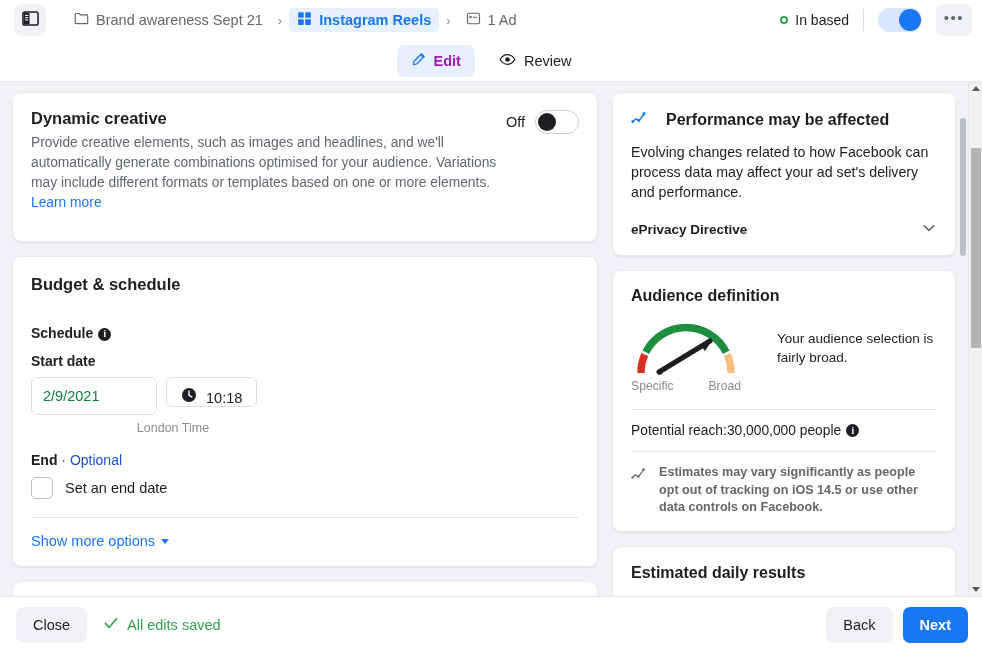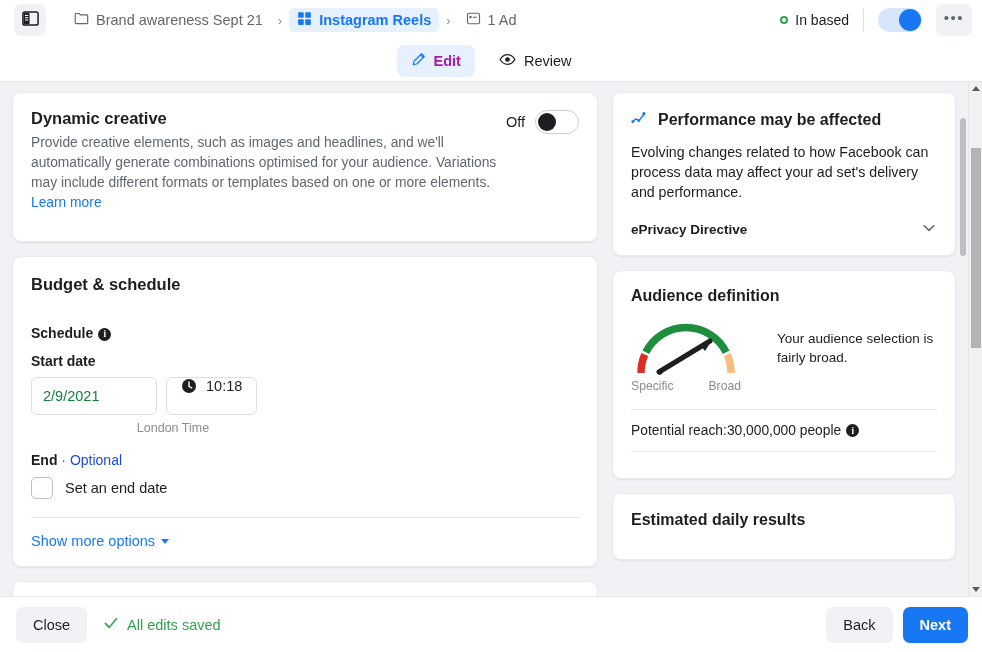--- a/index.html
+++ b/index.html
@@ -127,36 +127,36 @@
     font-size:9.5px; font-weight:bold; font-family:"Liberation Serif", serif;
     margin-left:5px; vertical-align:1px; cursor:pointer;
   }
   .inputs-row { display: flex; align-items: flex-start; gap: 9px; margin-top: 8px; }
   .date-input {
     width: 126px; height: 38px; border: 1px solid #dddfe2; border-radius: 6px;
     display: flex; align-items: center; padding: 0 11px;
     font-size: 14.5px; color: #15803d; background: #fff; cursor: text;
   }
   .time-input {
-    min-width: 90px; height: 38px; border: 1px solid #dddfe2; border-radius: 6px;
-    display: flex; align-items: flex-start; gap: 9px; padding: 0 14px;
+    min-width: 90px; height: 30px; border: 1px solid #dddfe2; border-radius: 6px;
+    display: flex; align-items: flex-end; gap: 9px; padding: 0 14px;
     font-size: 14.5px; color: #1c1e21; background: #fff; cursor: pointer;
   }
   .tz-note { font-size: 12.5px; color: #8a8d91; text-align: center; width: 172px; margin-top: 6px; margin-left: 56px;}
   .checkrow { display: flex; align-items: center; gap: 12px; margin-top: 8px; }
   .checkbox {
     width: 22px; height: 22px; border: 1px solid #bcc0c4; border-radius: 5px; background: #fff;
     cursor: pointer; flex: 0 0 22px;
   }
   .hr { height: 1px; background: #e4e6eb; margin: 18px 0 14px 0; }
   .showmore { font-size: 14.5px; color: #1877f2; cursor: pointer; display:inline-flex; align-items:center; gap:6px; }
   .caret-dn { width:0;height:0;border-left:4.5px solid transparent;border-right:4.5px solid transparent;border-top:5px solid #1877f2; }
 
   
-  .perf-head { display: flex; align-items: center; gap: 10px; }
+  .perf-head { display: flex; align-items: center; gap: 18px; }
   .eprivacy-row {
     display: flex; align-items: center; margin-top: 18px;
     font-size: 13.5px; font-weight: bold; color: #1c1e21; cursor: pointer;
   }
   .chev { margin-left: auto; color: #606770; }
 
   .aud-row { display: flex; align-items: flex-start; gap: 8px; margin-top: 10px; }
   .gauge-wrap { width: 110px; flex: 0 0 110px; }
   .gauge-labels { display: flex; justify-content: space-between; font-size: 12.2px; color: #8a8d91; margin-top: -2px; }
   .aud-desc { font-size: 13.5px; color: #1c1e21; line-height: 19px; padding-top: 14px; }
@@ -423,20 +423,31 @@
           <div class="hr" style="margin:16px 0 13px 0;"></div>
 
           <div class="reach-line">
             <span>Potential reach: </span>
               <span>30,000,000 people</span>
               <span class="info-i">i</span>
           </div>
 
           <div class="hr" style="margin:13px 0 12px 0;"></div>
 
+          <div class="note-row">
+            <span style="padding-top:2px;">
+              <svg width="18" height="16" viewBox="0 0 20 17">
+                <path d="M1.4 12.6l3.4-3.2 3.4 2 5.7-7.4" fill="none" stroke="#65676b" stroke-width="1.35" stroke-linecap="round" stroke-linejoin="round"></path>
+                <circle cx="1.7" cy="12.5" r="1.3" fill="#65676b"></circle>
+                <circle cx="8.1" cy="11.4" r="1.3" fill="#65676b"></circle>
+                <circle cx="14" cy="3.5" r="1.5" fill="#65676b"></circle>
+              </svg>
+            </span>
+            <span class="note-txt">Estimates may vary significantly as people opt out of tracking on iOS 14.5 or use other data controls on Facebook.</span>
+          </div>
         </div>
       </div>
 
       <div class="card">
         <div class="card-pad" style="padding:17px 18px 30px 18px;">
           <div class="card-title-sm">Estimated daily results</div>
         </div>
       </div>
 
       <div class="inner-sbar"></div>

